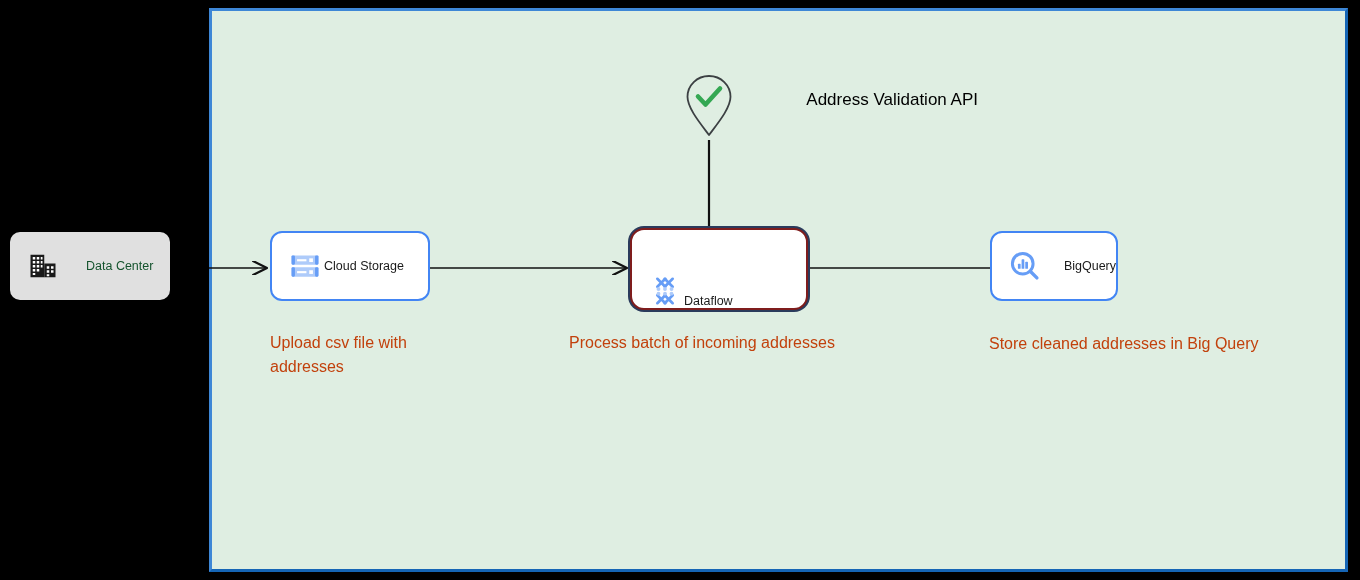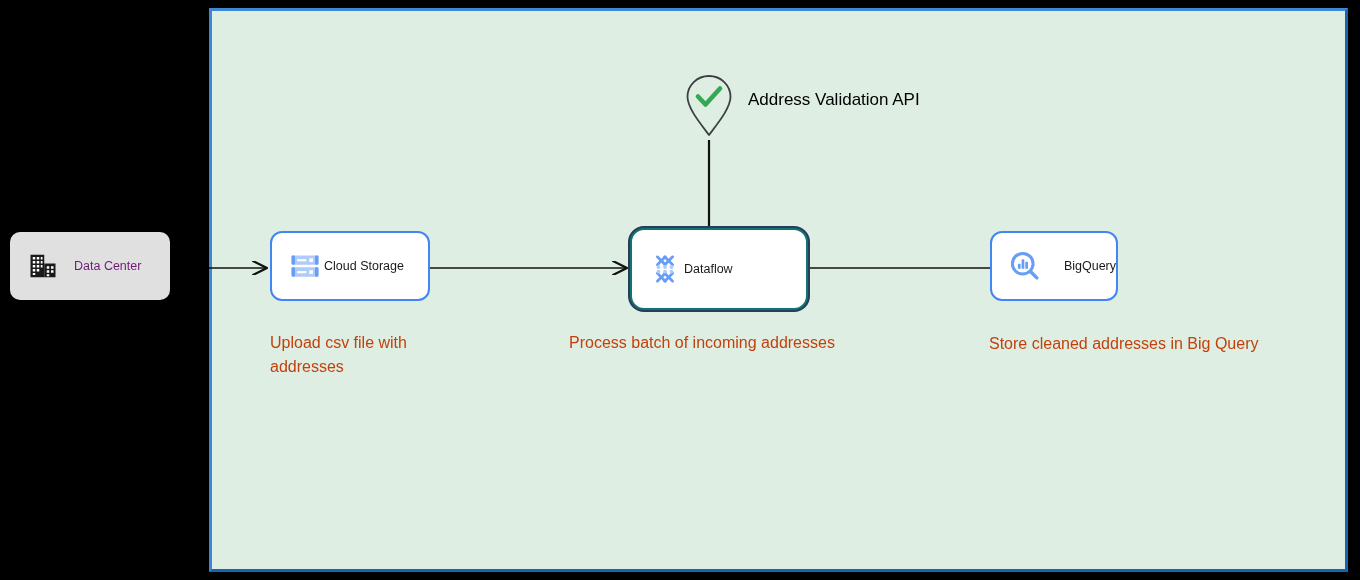--- a/index.html
+++ b/index.html
@@ -44,40 +44,41 @@
     box-sizing: border-box;
   }
   #data-center-node .dc-icon {
     margin-left: 18px;
     width: 30px;
     height: 30px;
     flex: none;
     display: block;
   }
   #data-center-node .dc-label {
-    margin-left: 16px;
+    margin-left: 28px;
     font-size: 12.5px;
-    color: #701a75;
+    color: #14532d;
     white-space: nowrap;
   }
 
   
   .svc-node {
     position: absolute;
     background: #ffffff;
     border: 2px solid #4285f4;
     border-radius: 12px;
     display: flex;
     align-items: center;
     box-sizing: border-box;
   }
   .svc-node.selected {
-    border: 2px solid #0f766e;
+    border: 2px solid #7f1d1d;
     box-shadow: 0 0 0 2px #2a3b5c;
     border-radius: 14px;
+    align-items: flex-end;
   }
   .svc-node .svc-icon {
     margin-left: 16px;
     width: 34px;
     height: 34px;
     flex: none;
     display: block;
   }
   .svc-node .svc-label {
     margin-left: 2px;
@@ -99,20 +100,21 @@
     height: 64px;
   }
   #api-label {
     position: absolute;
     left: 748px;
     top: 88px;
     width: 230px;
     font-size: 17px;
     line-height: 23px;
     color: #000000;
+    text-align: right;
   }
 
   
   .caption {
     position: absolute;
     font-size: 16px;
     line-height: 24px;
     color: #c2410c;
   }
   #caption-storage  { left: 270px; top: 331px; width: 210px; }

